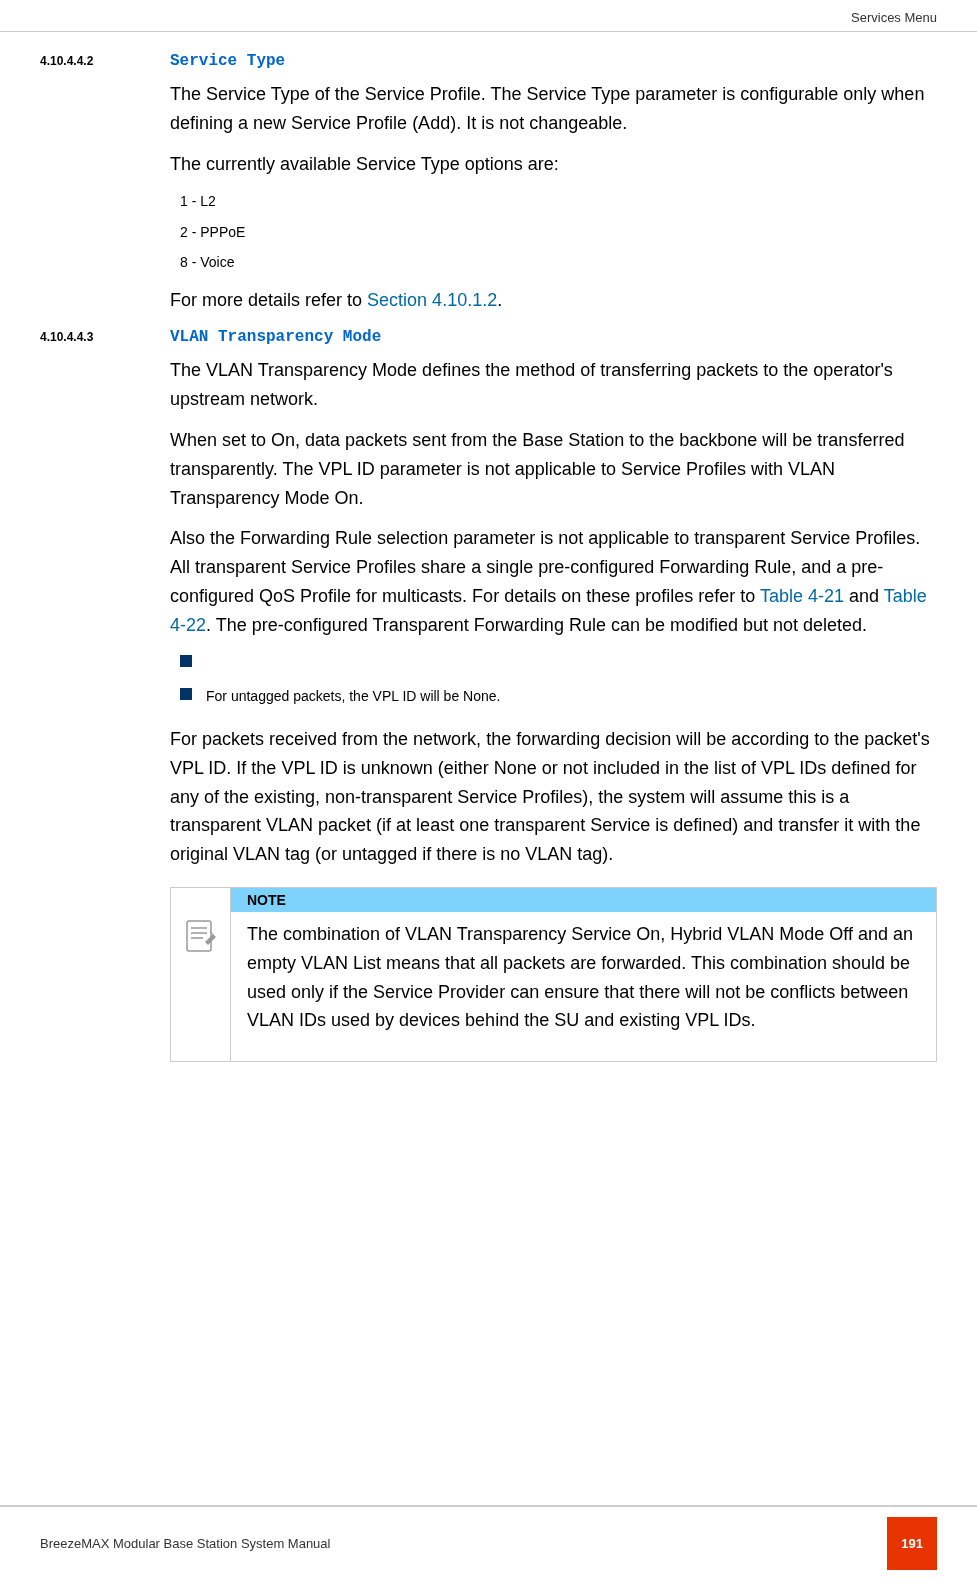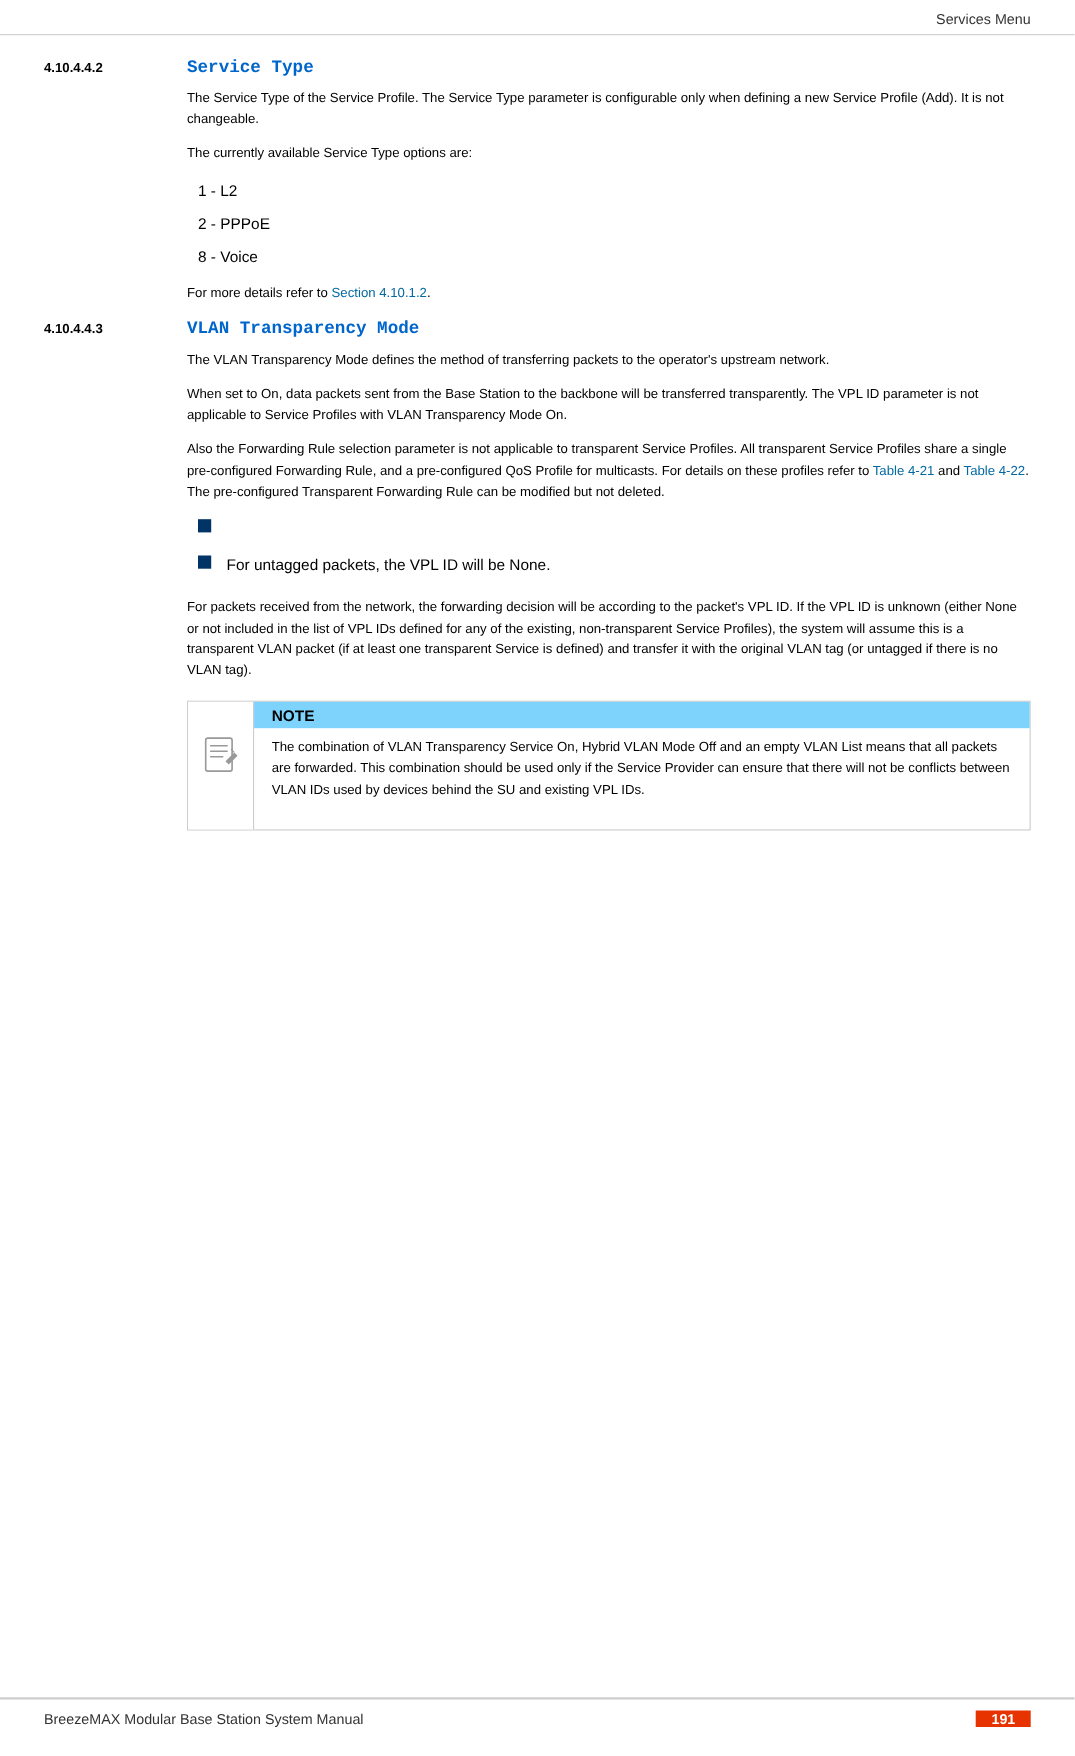--- a/index.html
+++ b/index.html
@@ -52,21 +52,21 @@
     }
 
     .section-body {
       margin-left: 130px;
       margin-bottom: 14px;
     }
 
     .section-body p {
       margin-bottom: 12px;
       line-height: 1.6;
-      font-size: 12px;
+      font-size: 18px;
     }
 
     .section-body .list-item-opt {
       margin-bottom: 8px;
       margin-left: 10px;
       font-size: 14px;
       line-height: 1.6;
     }
 
     .link-text {
@@ -156,21 +156,21 @@
     .footer-left {
       font-size: 13px;
       color: #333;
     }
 
     .footer-right {
       font-size: 13px;
       color: #333;
       background: #e63300;
       color: #fff;
-      padding: 0 14px;
+      padding: 19px 14px;
       font-weight: bold;
     }
   </style>
 </head>
 <body>
 
 <div class="page-header">
   <span>Services Menu</span>
 </div>
 

